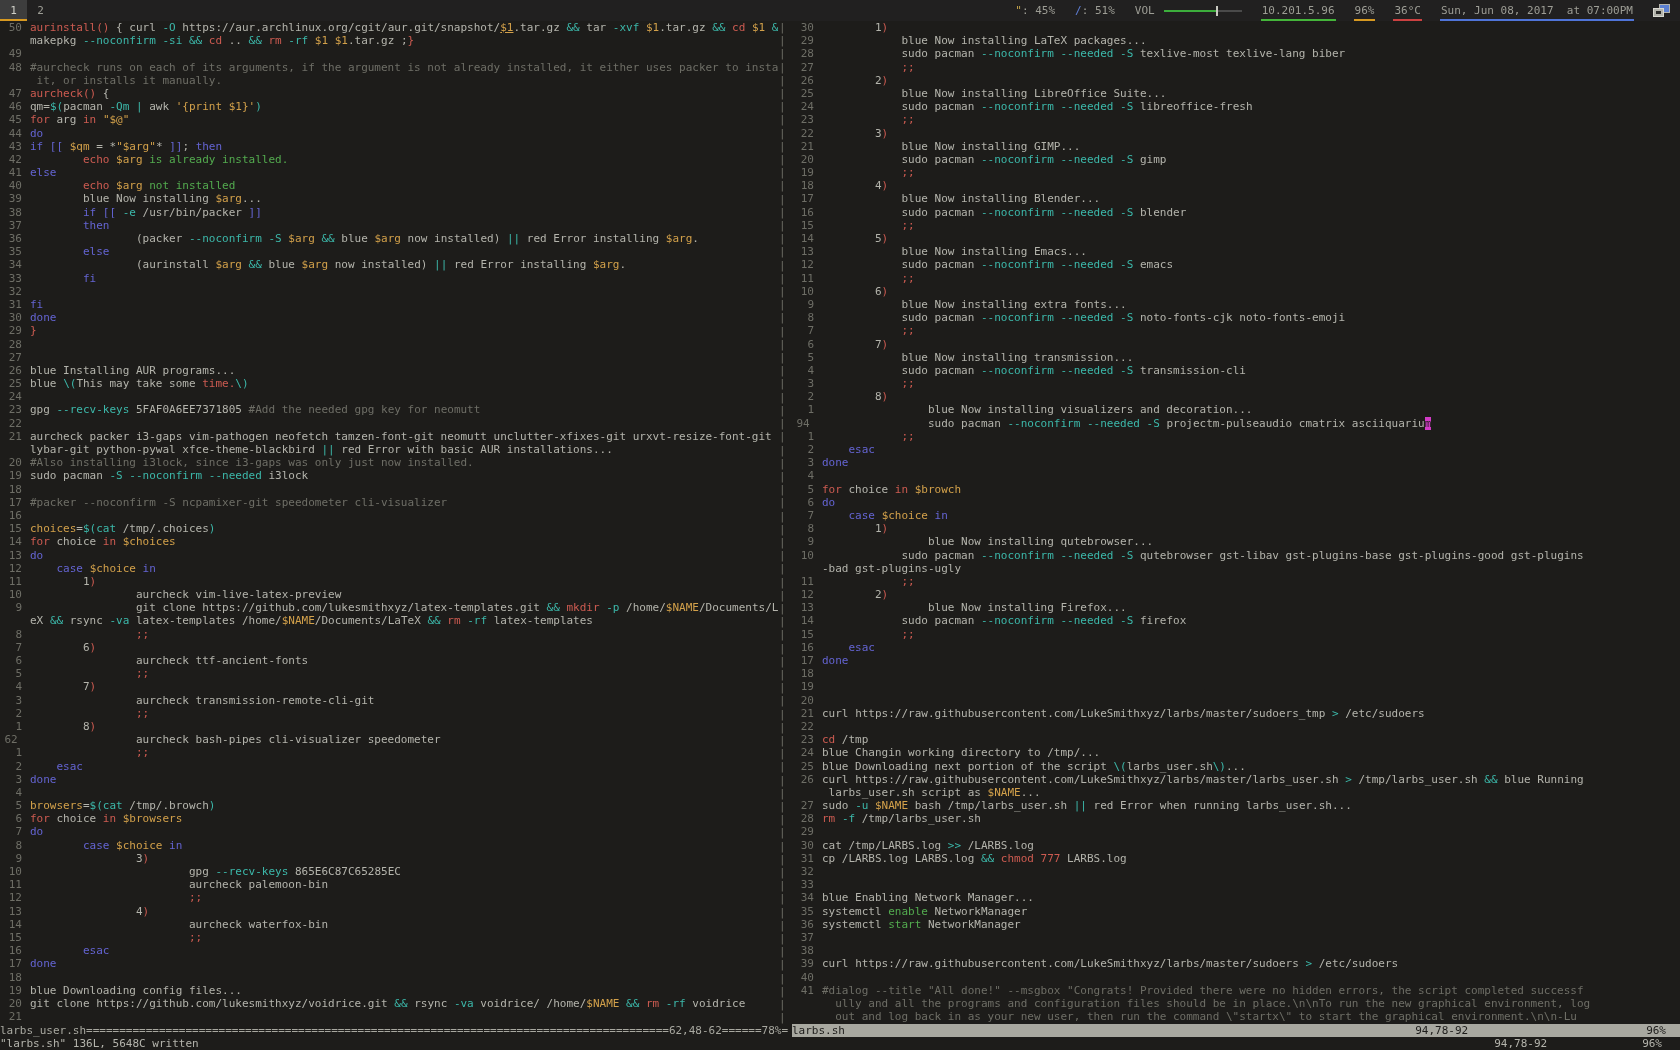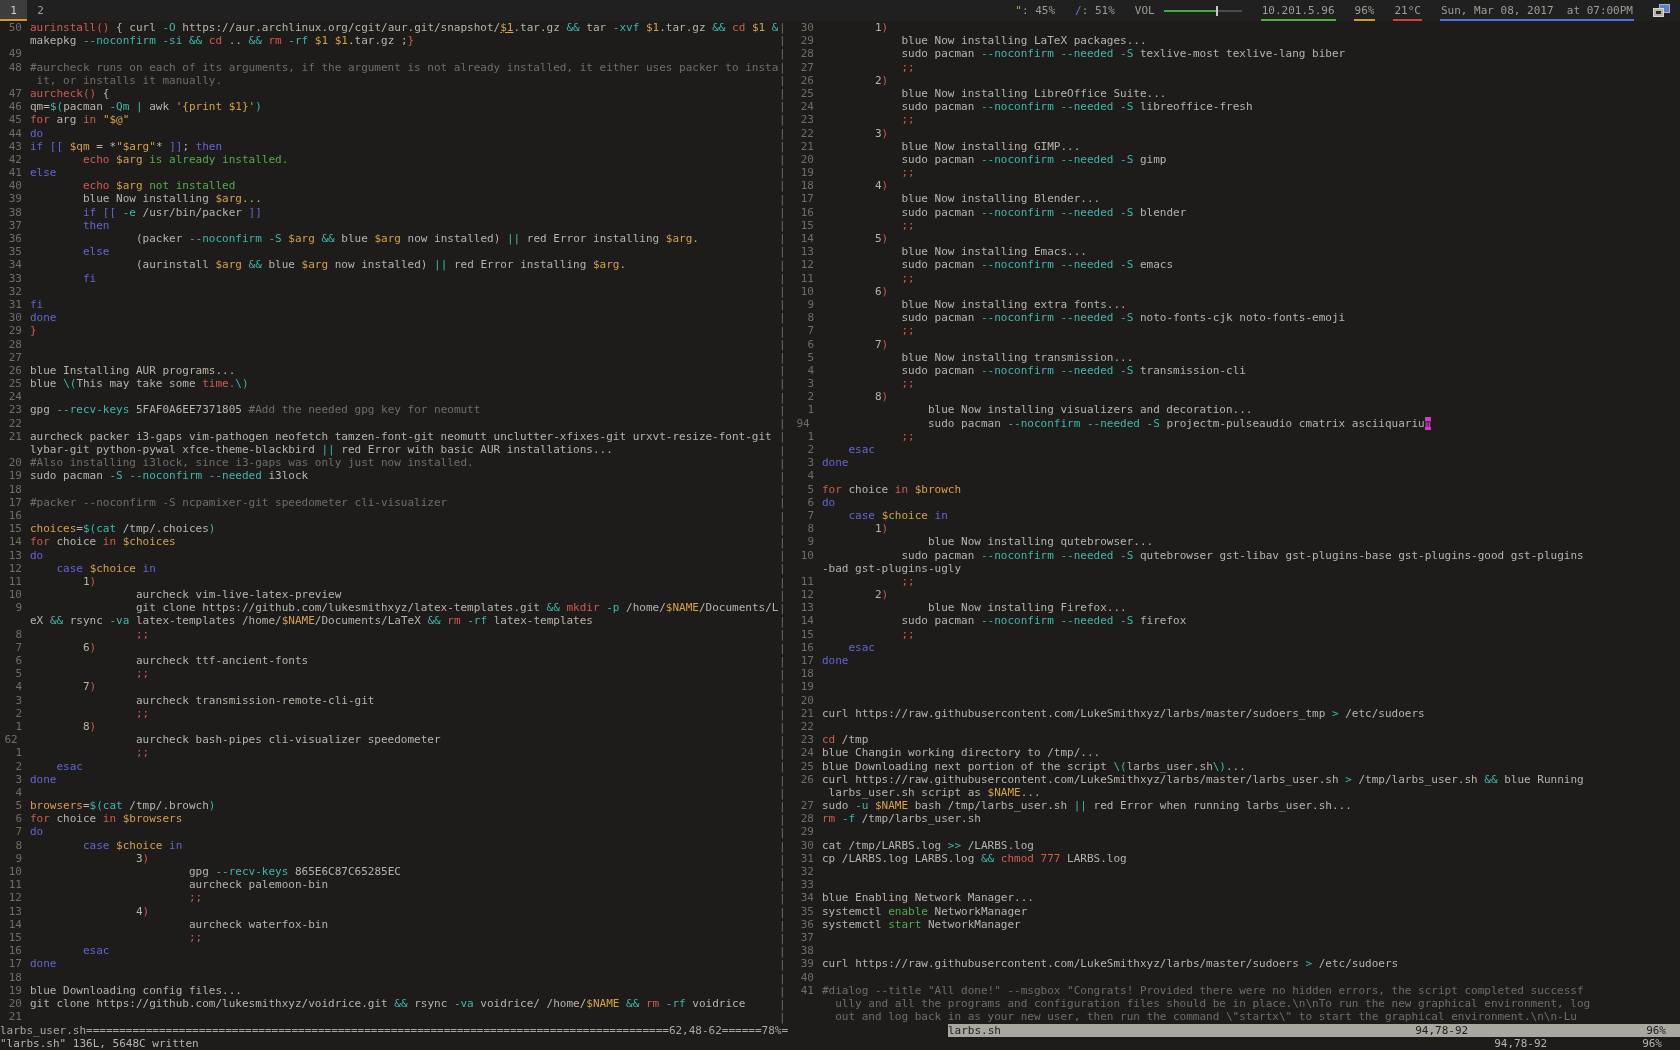--- a/index.html
+++ b/index.html
@@ -35,21 +35,21 @@
   .vsep { position:absolute; left:779px; top:0; width:14px; color:#6e6e66; white-space:pre; line-height:13.2px; }
   
   .w { color:#b4b4ac; } .c { color:#6e6e66; } .r { color:#cd5b51;text-align:center; }
   .t { color:#3cb8aa; } .y { color:#d2a04a; } .g { color:#53ab4f; }
   .b { color:#6464d2; }
   .u  { color:#b4b4ac; }
   .uy { color:#d2a04a; text-decoration:underline; }
   .cursor { background:#d23bc6; color:#1d1c1a; }
   
   .statusrow { position:absolute; top:1003px; left:0; right:0; height:13.2px; display:flex; line-height:13.2px; }
-  .status-left { width:948px; overflow:hidden; color:#a8a8a0; white-space:pre; }
+  .status-left { width:792px; overflow:hidden; color:#a8a8a0; white-space:pre; }
   .status-right { flex:1; background:#a8a8a0; color:#1d1c1a; display:flex; white-space:pre;gap:24px; }
   .status-right .ruler { margin-left:auto; }
   .status-right .gap { width:130px; }
   .status-right .pct { margin-right:14px; }
   .msgrow { position:absolute; top:1016px; left:0; right:0; height:13.2px; display:flex; line-height:13.2px; color:#b4b4ac; white-space:pre; }
   .msgrow .ruler { margin-left:auto; }
   .msgrow .gap { width:95px; }
   .msgrow .pct { margin-right:18px; }
 </style>
 </head>
@@ -62,22 +62,22 @@
         <div class="ws active">1</div>
         <div class="ws">2</div>
       </div>
     <div class="bar-right">
       <div id="segments" style="display:flex;align-items:stretch;">
           <div class="seg"><span style="color: rgb(194, 162, 75);">"</span><span>: 45%</span></div>
           <div class="seg"><span style="color: rgb(95, 127, 216);">/</span><span>: 51%</span></div>
           <div class="seg"><span>VOL</span><span class="slider"><span class="fill" style="width: 52px; background: rgb(60, 174, 60);"></span><span class="tick" style="left: 52px;"></span></span></div>
           <div class="seg"><span>10.201.5.96</span><span class="ul" style="background: rgb(68, 181, 58);"></span></div>
           <div class="seg"><span>96%</span><span class="ul" style="background: rgb(215, 153, 33);"></span></div>
-          <div class="seg"><span>21°C</span><span class="ul" style="background: rgb(204, 65, 65);"></span></div>
-          <div class="seg"><span>Sun, Mar 08, 2017  at 07:00PM</span><span class="ul" style="background: rgb(79, 116, 216);"></span></div>
+          <div class="seg"><span>36°C</span><span class="ul" style="background: rgb(204, 65, 65);"></span></div>
+          <div class="seg"><span>Sun, Jun 08, 2017  at 07:00PM</span><span class="ul" style="background: rgb(79, 116, 216);"></span></div>
         </div>
       <div class="tray-icon">
         <span class="back"></span>
         <span class="front">
             <i></i>
           </span>
       </div>
     </div>
   </div>
 

